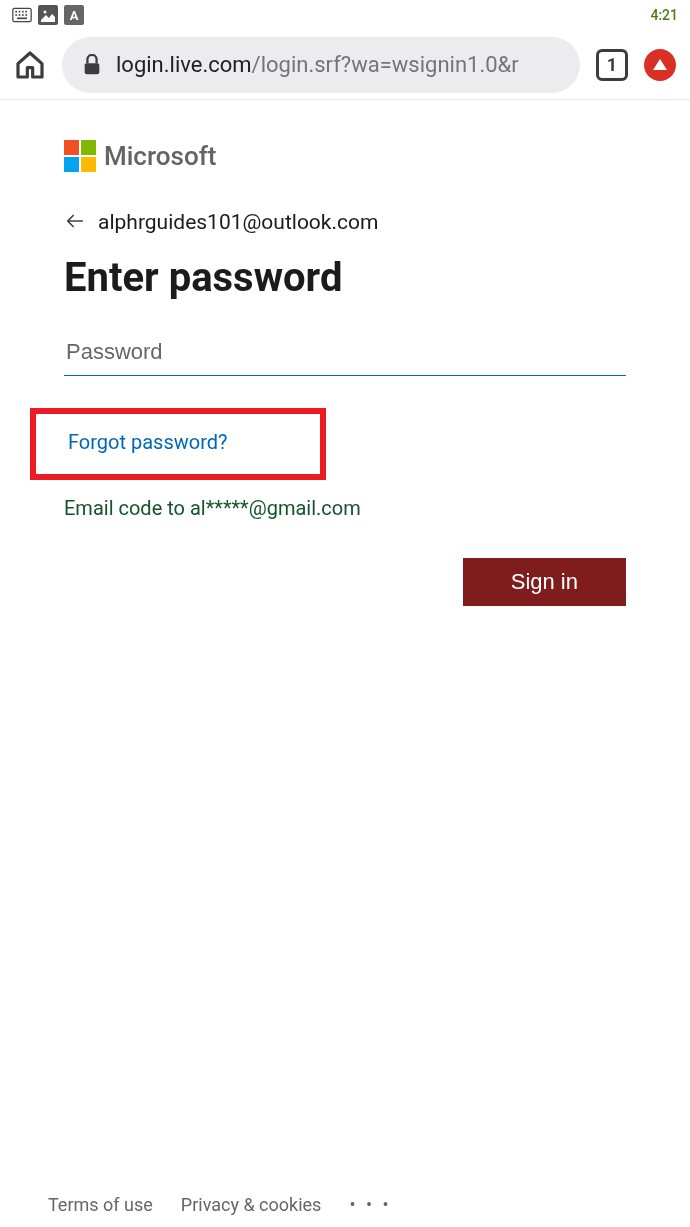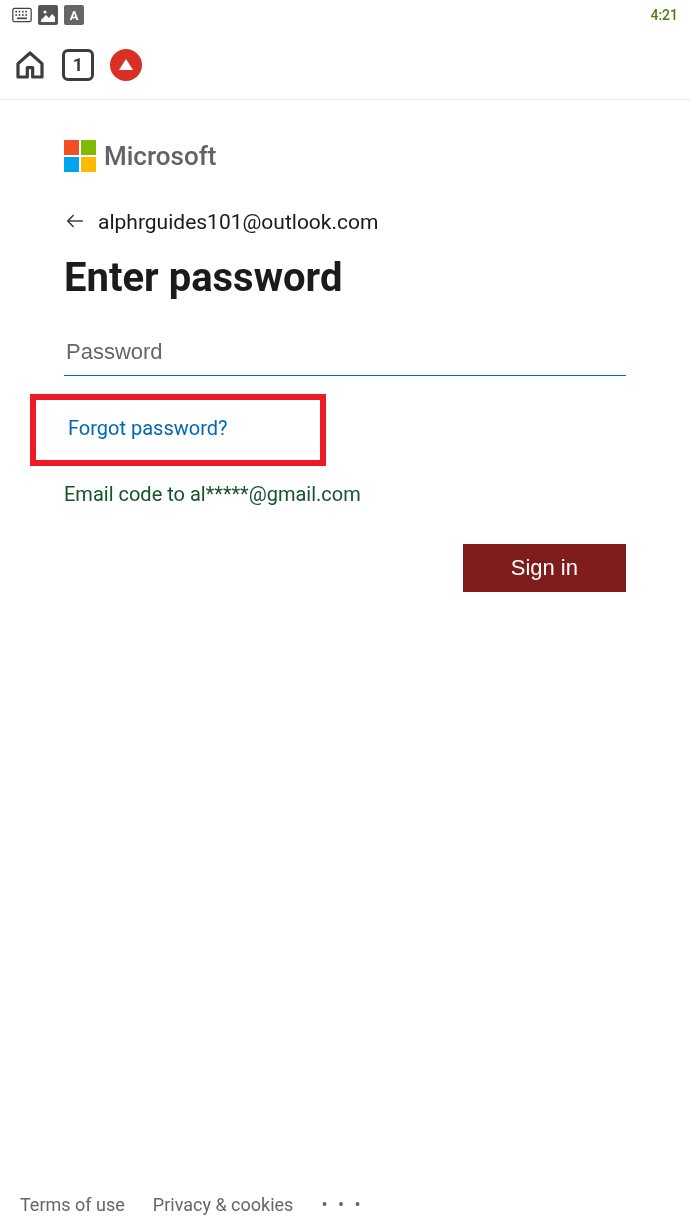--- a/index.html
+++ b/index.html
@@ -163,21 +163,21 @@
     
     
     .password-input {
       width: 100%;
       border: none;
       border-bottom: 1.5px solid #0067b8;
       font-size: 22px;
       padding: 10px 2px;
       outline: none;
       color: #1b1b1b;
-      margin-bottom: 18px;
+      margin-bottom: 32px;
       background: transparent;
     }
     .password-input::placeholder {
       color: #666;
     }
     
     
     .highlight-box {
       border: 6px solid #ed1c24;
       padding: 16px 6px 20px 2px;
@@ -218,21 +218,21 @@
     }
     
     
     .footer {
       position: absolute;
       bottom: 12px;
       left: 0;
       right: 0;
       display: flex;
       gap: 28px;
-      padding: 0 20px;
+      padding: 0 48px;
       align-items: flex-end;
     }
     .footer-link {
       font-size: 18px;
       color: #666;
       text-decoration: none;
     }
     .more-dots {
       color: #666;
       font-size: 18px;
@@ -269,20 +269,29 @@
   </div>
   <div class="status-time">4:21</div>
 </div>
 
 <div class="browser-bar">
   <span class="home-icon">
     <svg viewBox="0 0 24 24" width="32" height="32">
         <path d="M3 11 L12 3 L21 11 L21 21 L14 21 L14 14 L10 14 L10 21 L3 21 Z" fill="none" stroke="#3c3c3c" stroke-width="2.4" stroke-linejoin="round"></path>
       </svg>
   </span>
+  <div class="url-pill">
+    <span class="lock-icon">
+      <svg viewBox="0 0 20 24" width="20" height="22">
+          <rect x="2" y="10" width="16" height="12" rx="2" fill="#3c3c3c"></rect>
+          <path d="M5 10 L5 6 A5 5 0 0 1 15 6 L15 10" fill="none" stroke="#3c3c3c" stroke-width="2.5"></path>
+        </svg>
+    </span>
+    <span class="url-text"><span>login.live.com</span><span class="url-path">/login.srf?wa=wsignin1.0&amp;r</span></span>
+  </div>
   <span class="tab-count">1</span>
   <span class="update-icon"></span>
 </div>
 
 <div class="content">
   
   <div class="ms-logo">
     <div class="ms-tiles">
       <div class="ms-tile-1"></div>
       <div class="ms-tile-2"></div>

